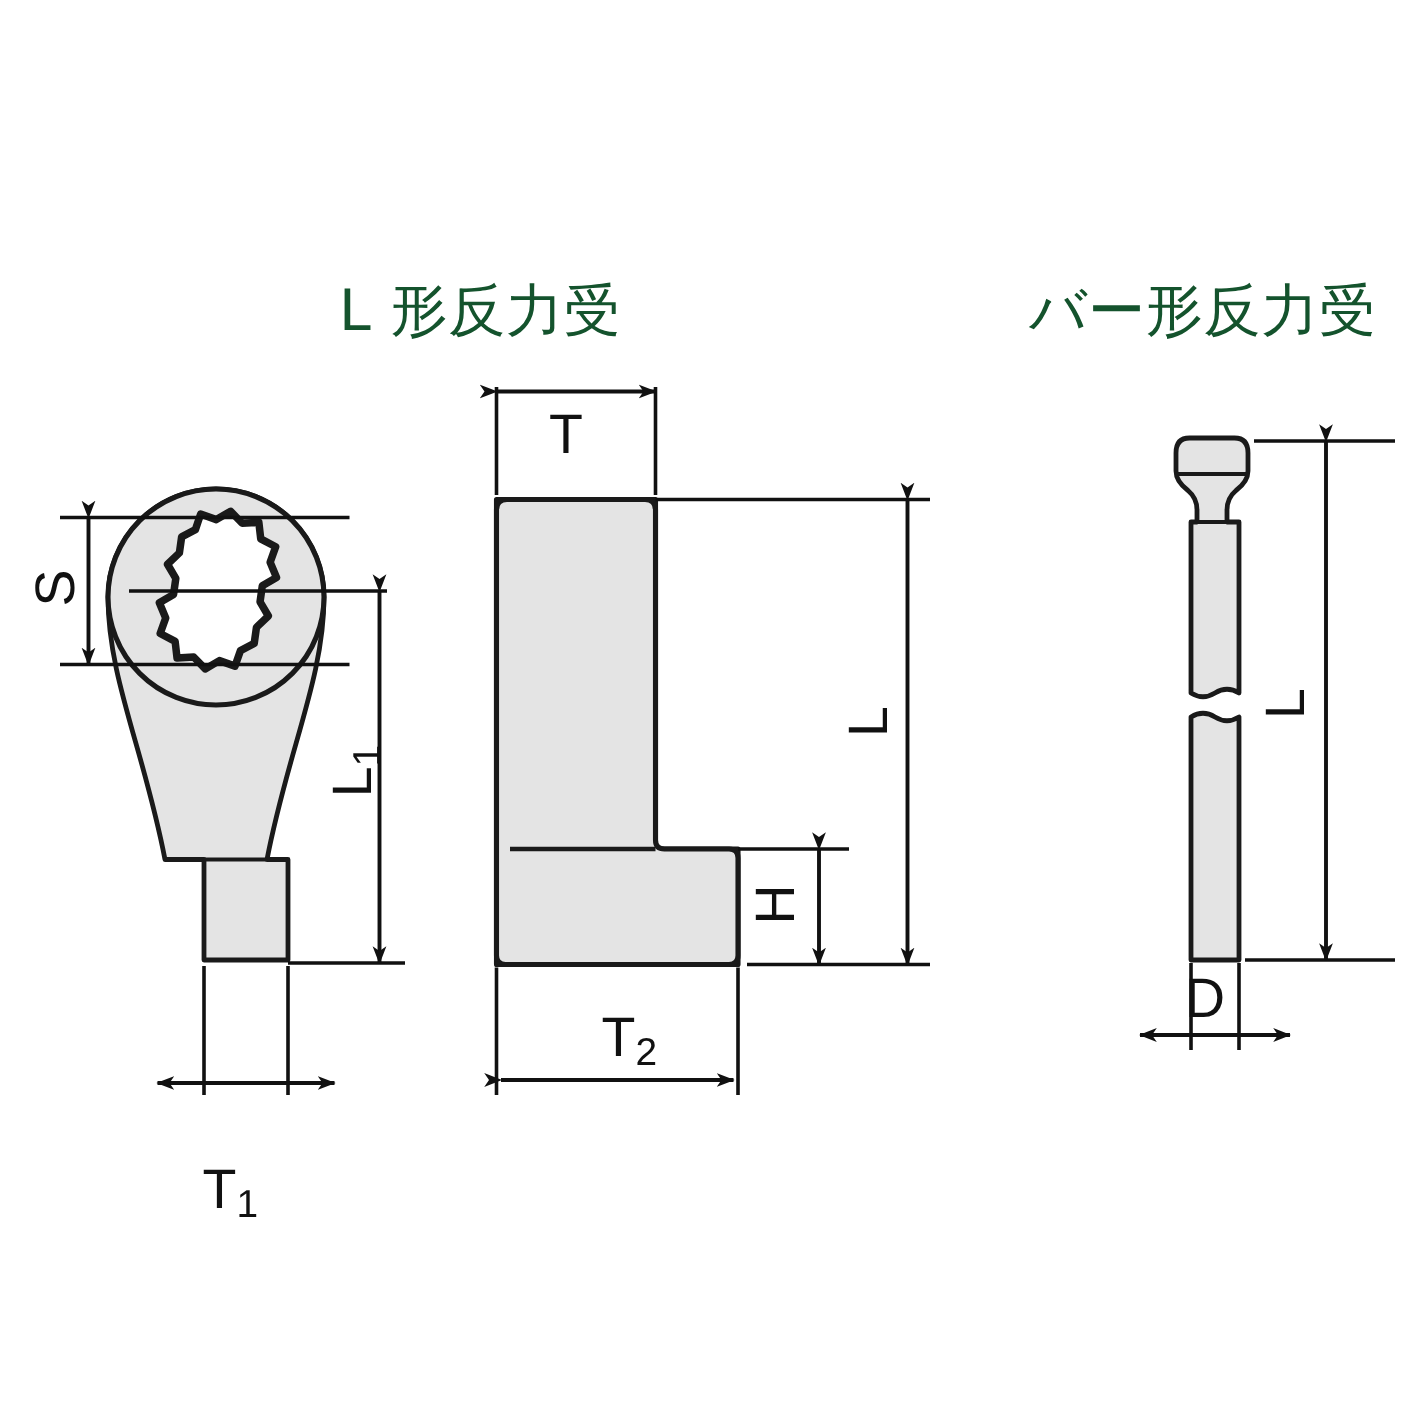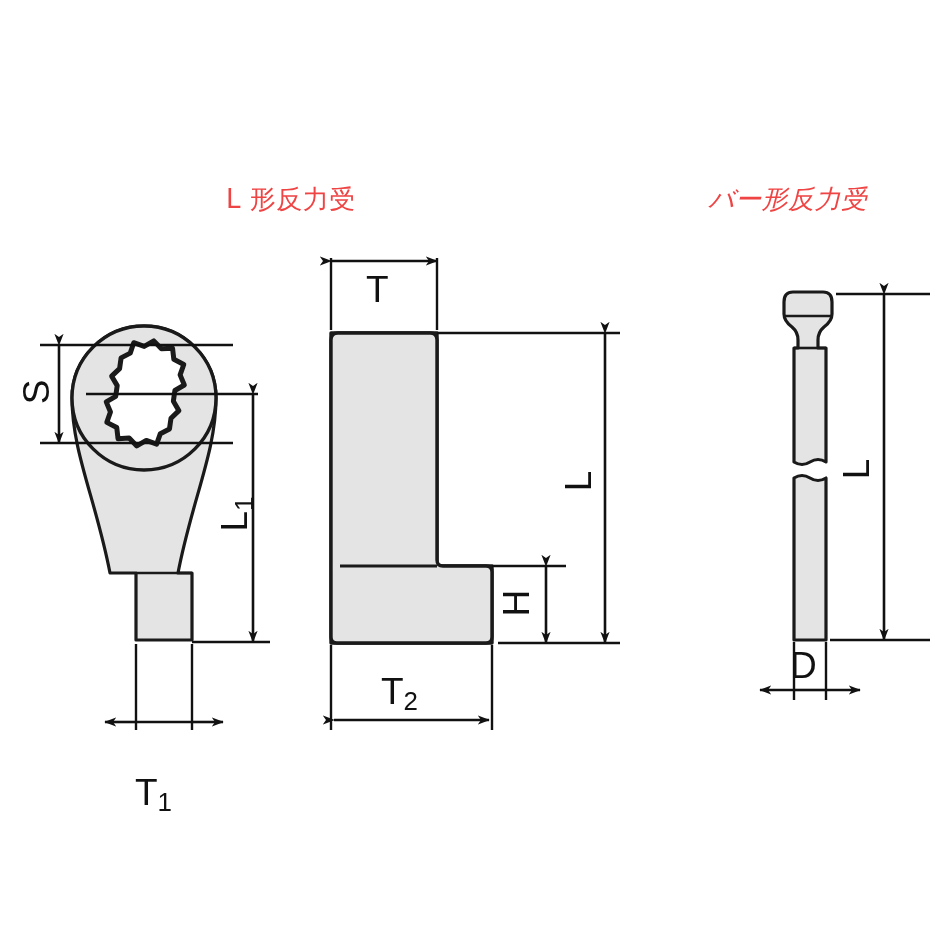--- a/index.html
+++ b/index.html
@@ -21,28 +21,28 @@
   }
   #drawing {
     position: absolute;
     left: 0;
     top: 0;
     width: 951px;
     height: 951px;
   }
   .title {
     position: absolute;
-    font-size: 26px;
-    color: #ef4444;
+    font-size: 38px;
+    color: #14532d;
     white-space: nowrap;
     letter-spacing: 0.5px;
     font-family: "DejaVu Sans", "Liberation Sans", sans-serif;
   }
   #title-l { left: 226px; top: 182px; }
-  #title-bar { left: 708px; top: 182px; font-style: italic; }
+  #title-bar { left: 686px; top: 182px; }
 
   .dimlabel {
     position: absolute;
     font-size: 37px;
     color: #111111;
     white-space: nowrap;
     font-family: "Liberation Sans", sans-serif;
   }
   .dimlabel sub {
     font-size: 0.70em;
@@ -192,19 +192,19 @@
   <div class="dimlabel rot90" style="left:205px; top:493px; width:60px; text-align:center;"><span>L</span><sub>1</sub></div>
 
   <div class="dimlabel" style="left:135px; top:772px;"><span>T</span><sub>1</sub></div>
 
   <div class="dimlabel" style="left:366px; top:269px;">T</div>
 
   <div class="dimlabel rot90" style="left:556px; top:460px; width:46px; text-align:center;">L</div>
 
   <div class="dimlabel rot90" style="left:494px; top:582px; width:46px; text-align:center;">H</div>
 
-  <div class="dimlabel" style="left:381px; top:671px;"><span>T</span><sub>2</sub></div>
+  <div class="dimlabel" style="left:401px; top:671px;"><span>T</span><sub>2</sub></div>
 
   <div class="dimlabel rot90" style="left:834px; top:448px; width:46px; text-align:center;">L</div>
 
   <div class="dimlabel" style="left:790px; top:645px;">D</div>
 
 </div>
 
 </body></html>

